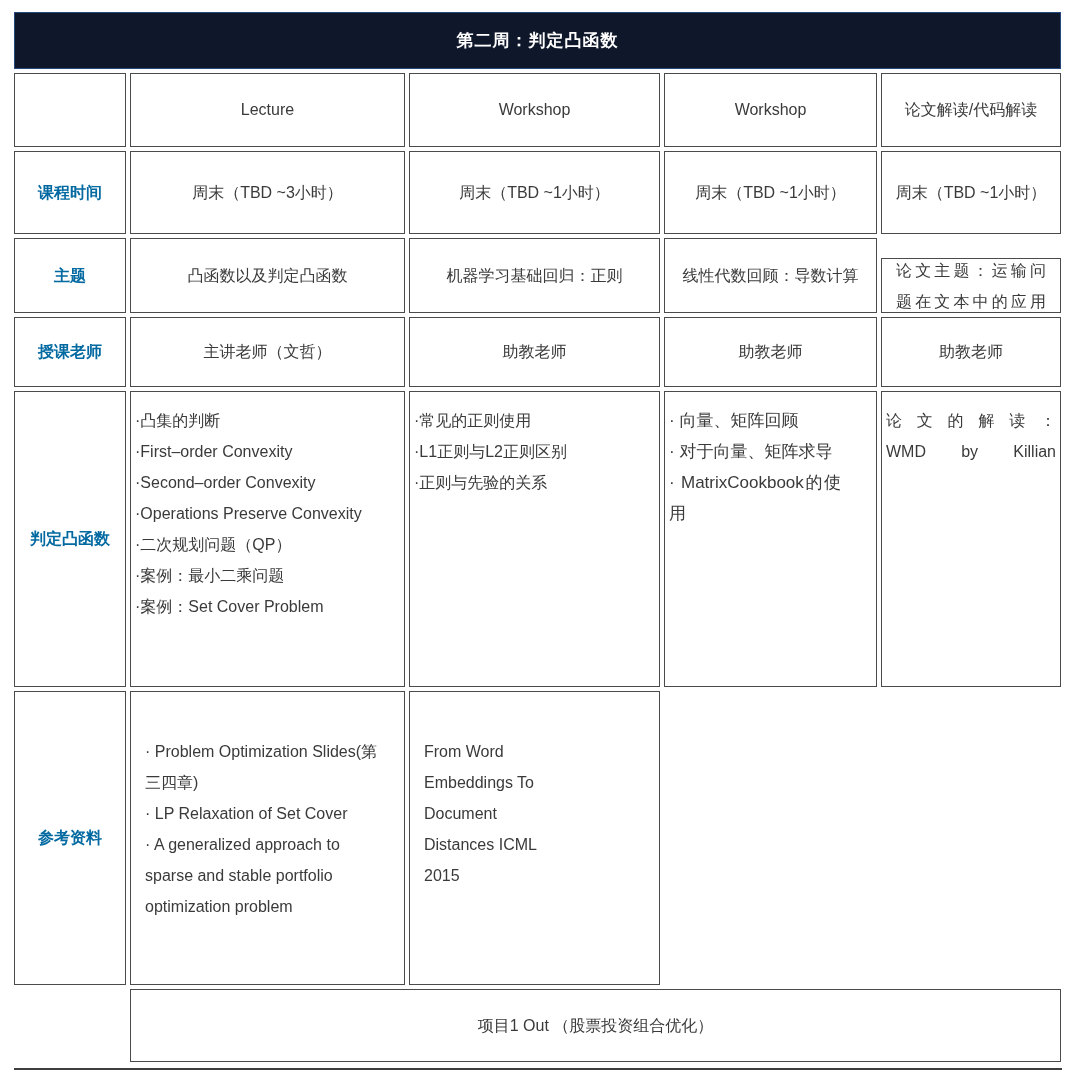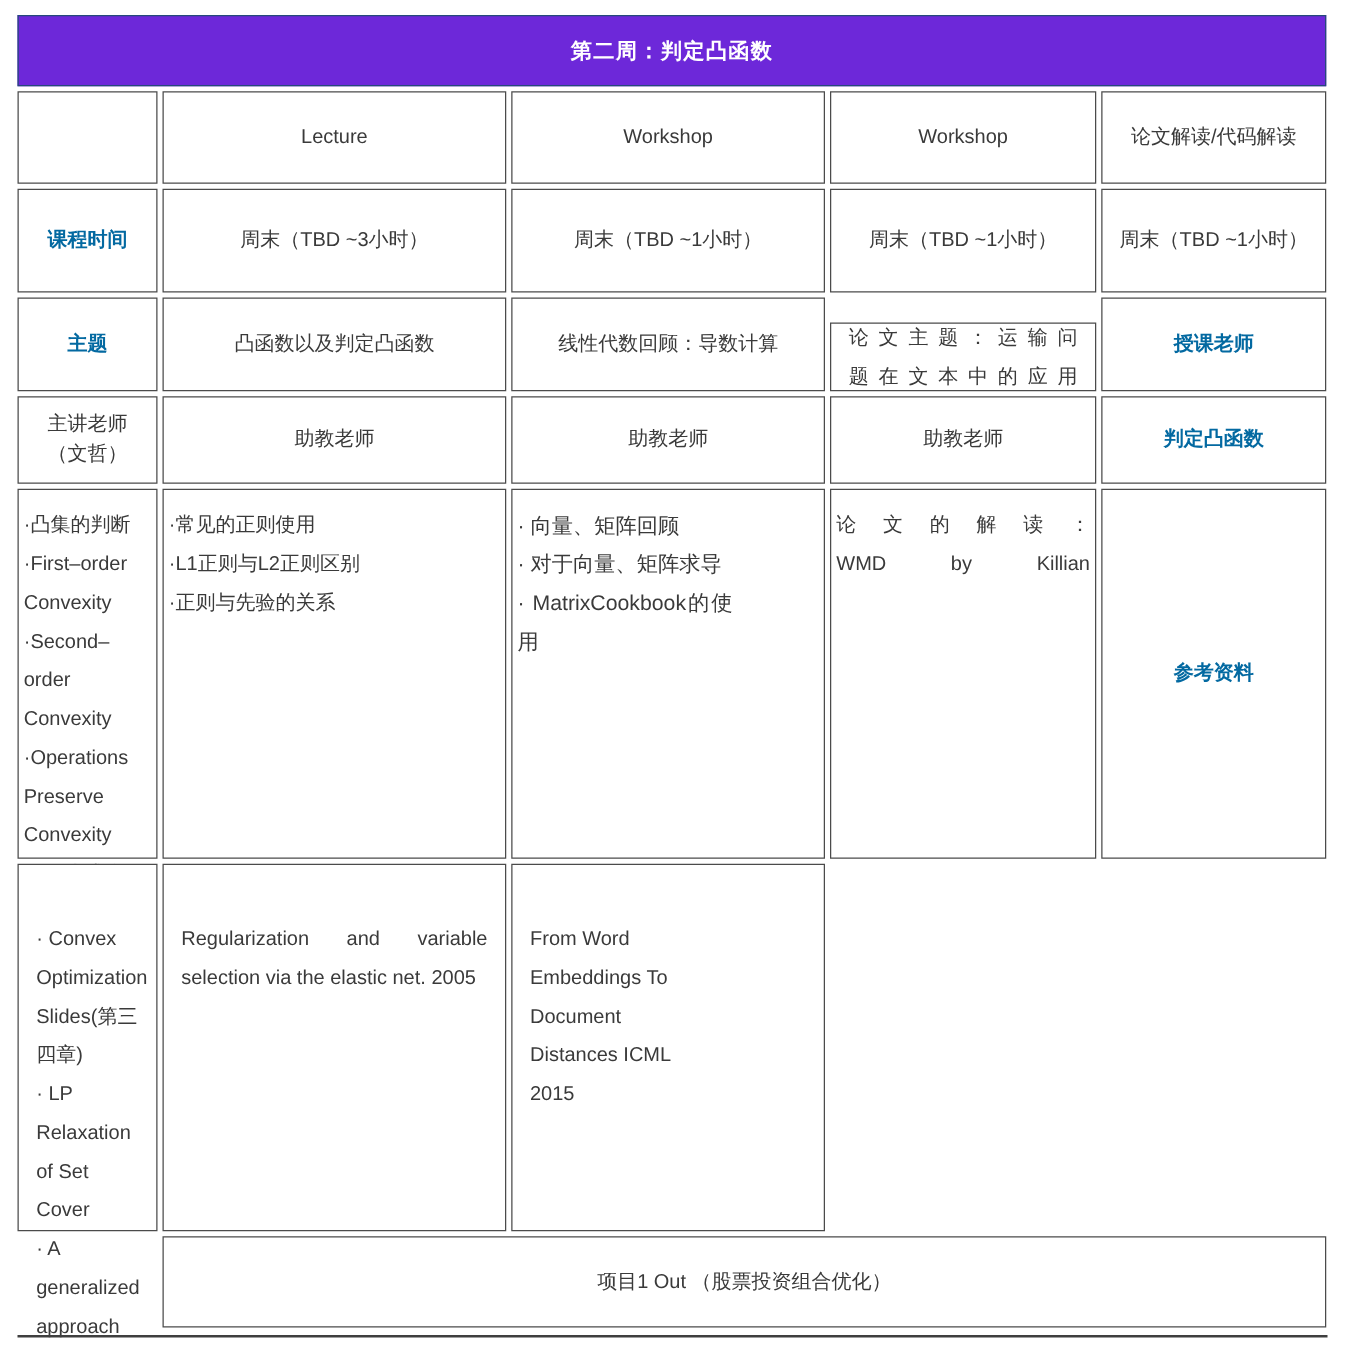--- a/index.html
+++ b/index.html
@@ -14,21 +14,21 @@
     grid-template-columns:112px 275px 251px 213px 180px;
     grid-template-rows:57px 74px 83px 75px 70px 296px 294px 73px;
     gap:4px;
   }
   .cell{border:1px solid #4b4b4b;background:#ffffff;box-sizing:border-box;min-width:0;}
   
   .c{display:flex;align-items:center;justify-content:center;text-align:center;
      font-size:16px;line-height:24px;padding:4px 8px;}
   .label{font-weight:bold;color:#0369a1;}
   .banner{
-    grid-column:1 / -1;background:#6d28d9;border:1px solid #25497B;color:#ffffff;
+    grid-column:1 / -1;background:#0f172a;border:1px solid #25497B;color:#ffffff;
     display:flex;align-items:center;justify-content:center;
     font-weight:bold;font-size:17px;letter-spacing:1px;
   }
   
   .content-cell{padding:13px 4px;font-size:16px;line-height:31px;text-align:left;}
   .prelines{white-space:pre-line;}
   .justify{text-align:justify;}
   .justify-all{text-align:justify;text-align-last:justify;}
   
   .ref-cell{padding:44px 14px 14px;font-size:16px;line-height:31px;text-align:left;}
@@ -60,20 +60,21 @@
   <div class="cell c">论文解读/代码解读</div>
 
   <div class="cell c label">课程时间</div>
   <div class="cell c">周末（TBD ~3小时）</div>
   <div class="cell c">周末（TBD ~1小时）</div>
   <div class="cell c">周末（TBD ~1小时）</div>
   <div class="cell c">周末（TBD ~1小时）</div>
 
   <div class="cell c label">主题</div>
   <div class="cell c">凸函数以及判定凸函数</div>
+  <div class="cell c">机器学习基础回归：正则</div>
   <div class="cell c">线性代数回顾：导数计算</div>
   <div class="cell vcenter" style="padding:6px 14px;font-size:16px;line-height:31px;">
     <div class="prelines justify-all">论文主题：运输问
 题在文本中的应用</div>
   </div>
 
   <div class="cell c label">授课老师</div>
   <div class="cell c">主讲老师（文哲）</div>
   <div class="cell c">助教老师</div>
   <div class="cell c">助教老师</div>
@@ -99,26 +100,23 @@
 · 对于向量、矩阵求导
 · MatrixCookbook的使用</div>
   </div>
   <div class="cell content-cell">
     <div class="prelines justify-all">论文的解读：
 WMD by Killian</div>
   </div>
 
   <div class="cell c label">参考资料</div>
   <div class="cell ref-cell">
-    <div class="prelines">· Convex Optimization Slides(第三四章)
+    <div class="prelines">· Problem Optimization Slides(第三四章)
 · LP Relaxation of Set Cover
 · A generalized approach to sparse and stable portfolio optimization problem</div>
-  </div>
-  <div class="cell ref-cell">
-    <div class="justify">Regularization and variable selection via the elastic net. 2005</div>
   </div>
   <div class="cell ref-cell">
     <div class="narrow146">From Word Embeddings To Document Distances ICML 2015</div>
   </div>
 
   <div class="cell c task-merged">项目1 Out （股票投资组合优化）</div>
 
 </div>
 
 <div class="bottom-rule"></div>

